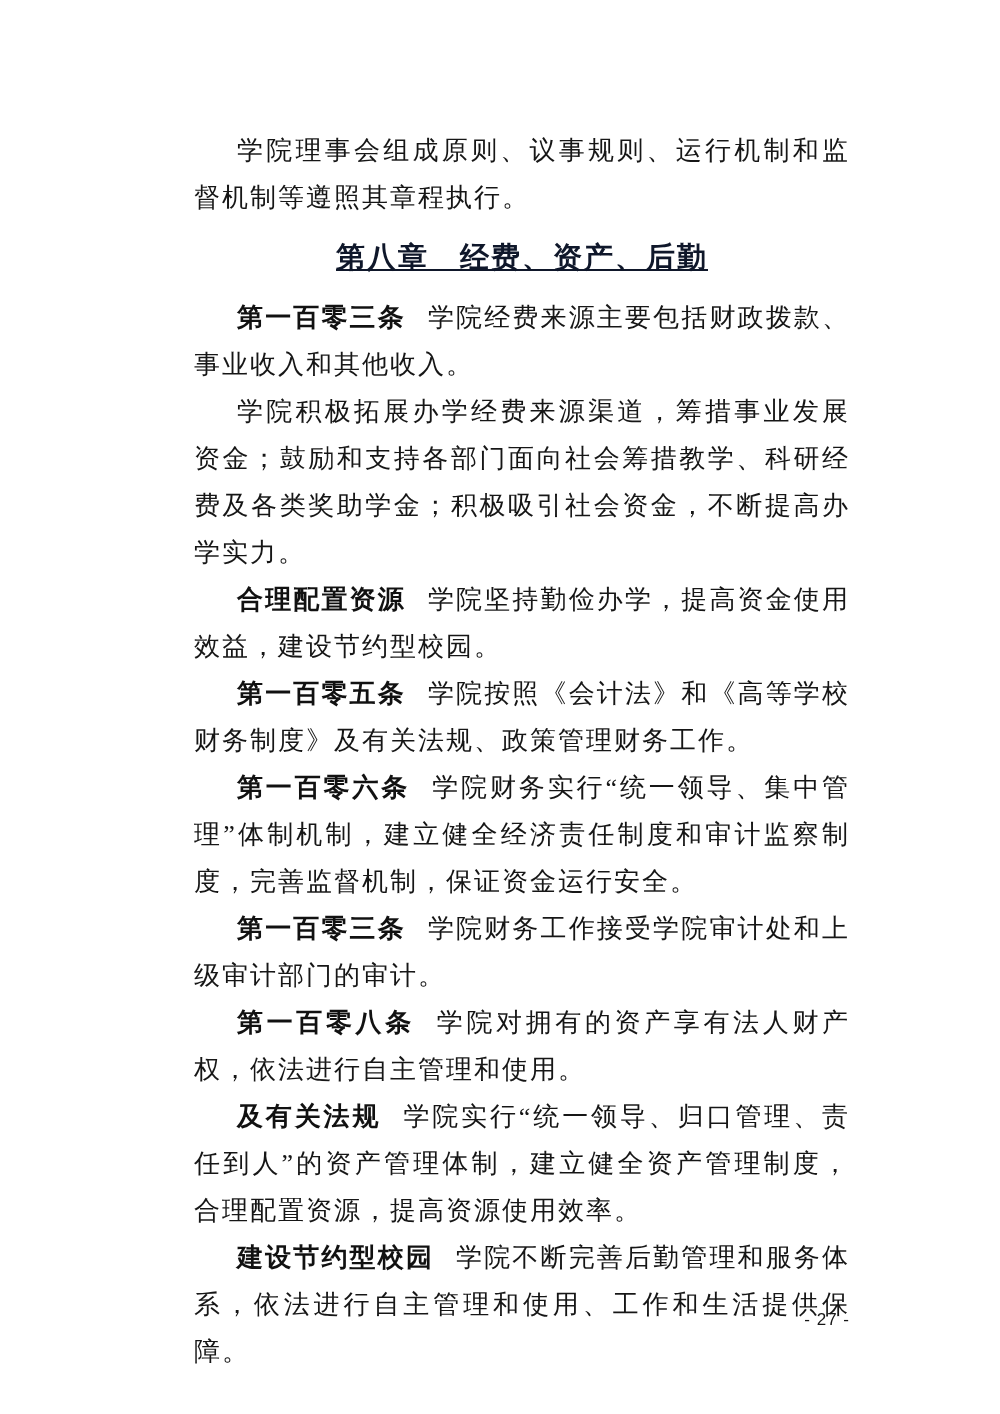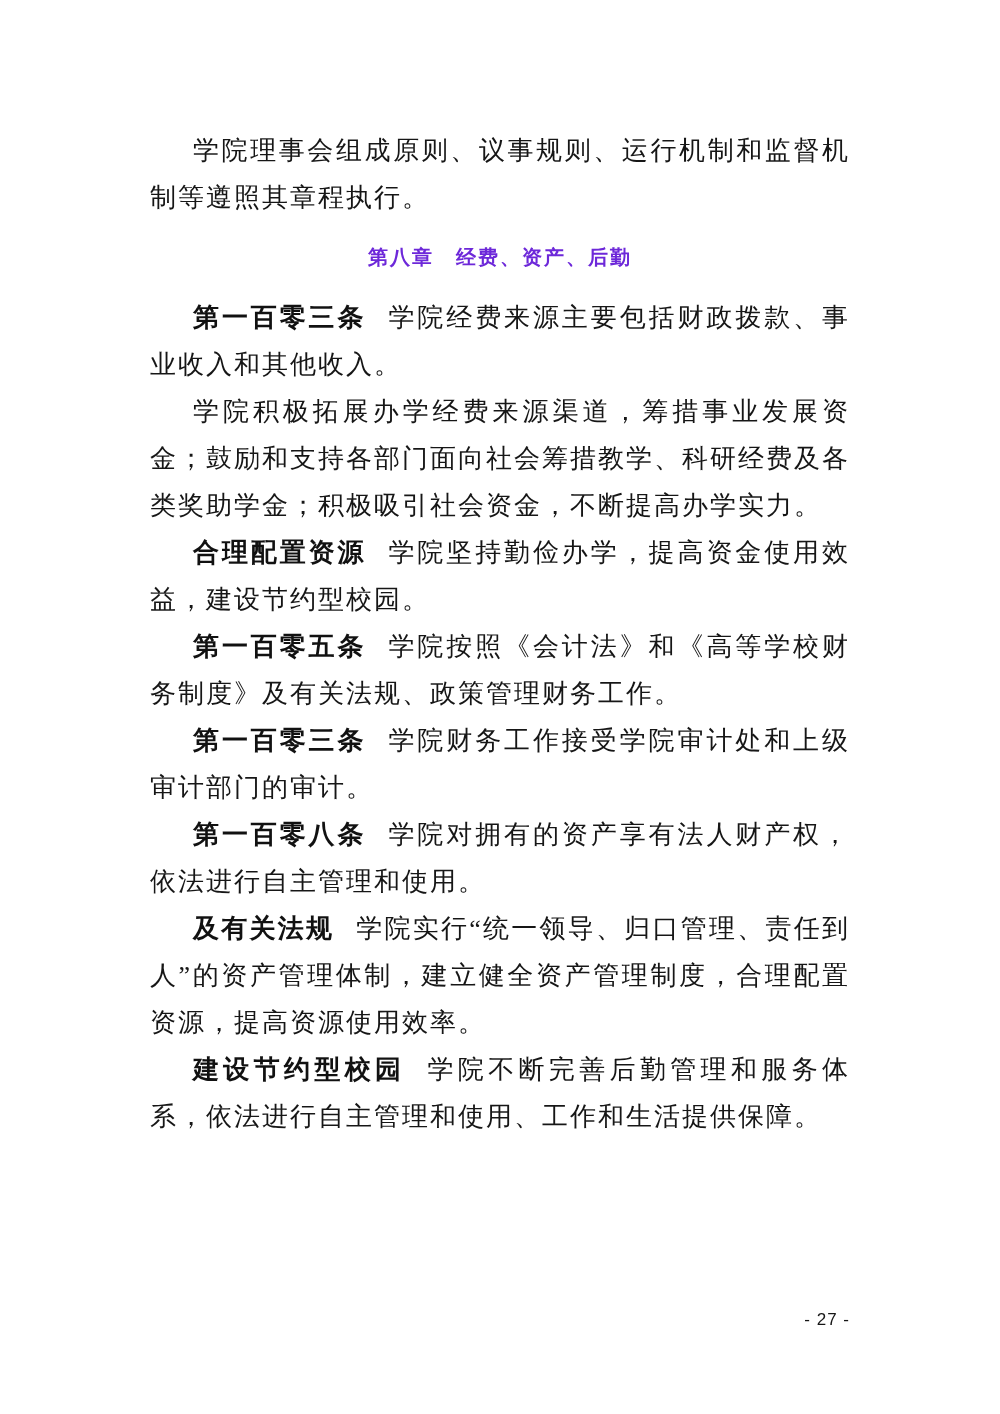--- a/index.html
+++ b/index.html
@@ -17,35 +17,37 @@
     padding: 127px 150px 0 150px;
     overflow: hidden;
   }
   .doc {
     font-family: "Liberation Serif", "DejaVu Serif", serif;
     font-size: 26px;
     line-height: 47px;
     letter-spacing: 2px;
     color: #161616;
     text-align: justify;
+    margin-left: 44px;
   }
   .doc p {
     margin: 0;
     text-indent: 43px;
   }
   .chapter-heading {
     font-family: "DejaVu Sans", "Liberation Sans", sans-serif;
     font-weight: bold;
-    font-size: 20px;
+    font-size: 29px;
     line-height: 47px;
     letter-spacing: 2px;
     text-align: center;
     text-indent: 0 !important;
     margin: 13px 0 13px 0 !important;
-    color: #6d28d9;
+    color: #0f172a;
+    text-decoration: underline;
   }
   .art-num {
     font-weight: bold;
     margin-right: 22px;
     color: #111111;
     font-family: Liberation Serif, serif;
   }
   .art-num:empty {
     margin-right: 0;
     display: none;
@@ -73,20 +75,21 @@
     <div>
 
         <p><span class="art-num">第一百零三条</span><span>学院经费来源主要包括财政拨款、事业收入和其他收入。</span></p>
 
         <p><span>学院积极拓展办学经费来源渠道，筹措事业发展资金；鼓励和支持各部门面向社会筹措教学、科研经费及各类奖助学金；积极吸引社会资金，不断提高办学实力。</span></p>
 
         <p><span class="art-num">合理配置资源</span><span>学院坚持勤俭办学，提高资金使用效益，建设节约型校园。</span></p>
 
         <p><span class="art-num">第一百零五条</span><span>学院按照《会计法》和《高等学校财务制度》及有关法规、政策管理财务工作。</span></p>
 
+        <p><span class="art-num">第一百零六条</span><span>学院财务实行“统一领导、集中管理”体制机制，建立健全经济责任制度和审计监察制度，完善监督机制，保证资金运行安全。</span></p>
 
         <p><span class="art-num">第一百零三条</span><span>学院财务工作接受学院审计处和上级审计部门的审计。</span></p>
 
         <p><span class="art-num">第一百零八条</span><span>学院对拥有的资产享有法人财产权，依法进行自主管理和使用。</span></p>
 
         <p><span class="art-num">及有关法规</span><span>学院实行“统一领导、归口管理、责任到人”的资产管理体制，建立健全资产管理制度，合理配置资源，提高资源使用效率。</span></p>
 
         <p><span class="art-num">建设节约型校园</span><span>学院不断完善后勤管理和服务体系，依法进行自主管理和使用、工作和生活提供保障。</span></p>
       </div>
 

